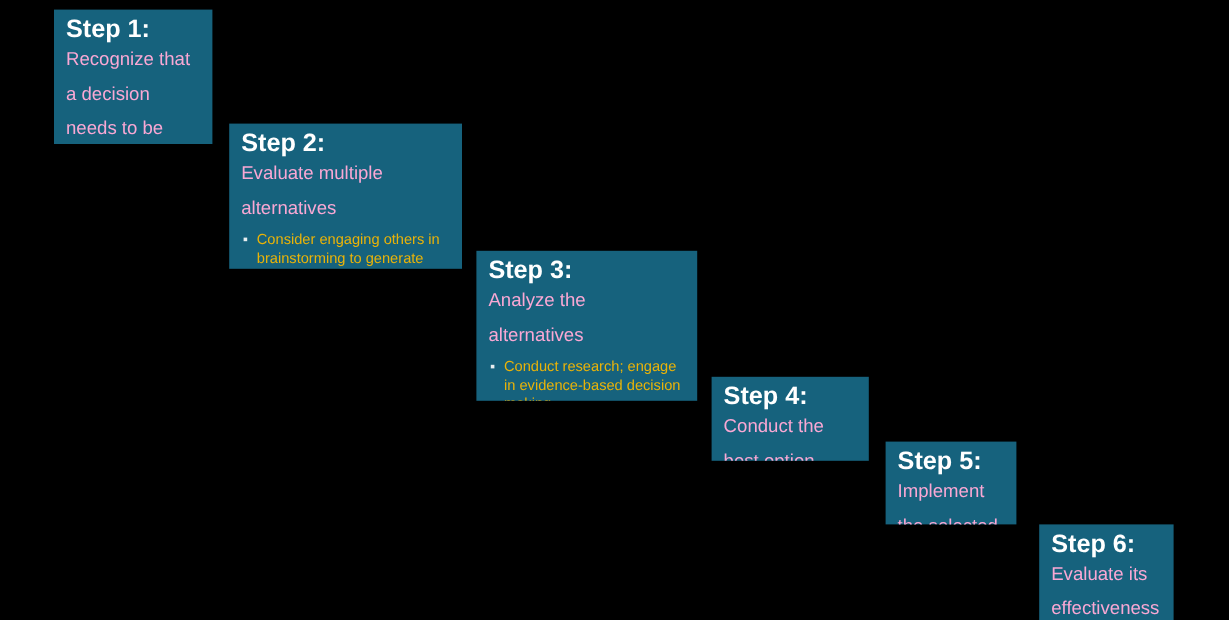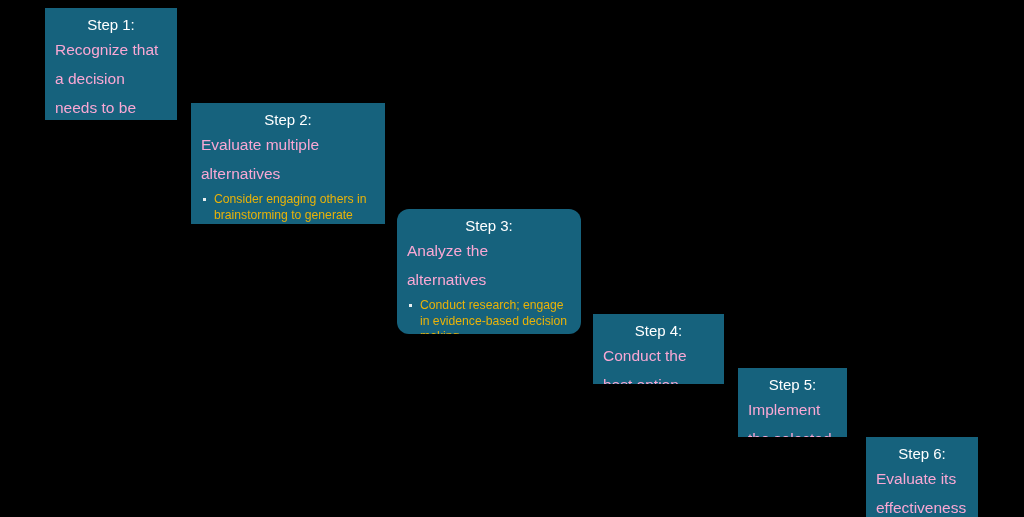--- a/index.html
+++ b/index.html
@@ -19,26 +19,25 @@
   }
   .step-box {
     position: absolute;
     background: #16627d;
     overflow: hidden;
     box-sizing: border-box;
     padding: 7px 10px 0 10px;
   }
   .step-title {
     display: block;
-    font-weight: normal;
-    font-size: 15px;
+    font-weight: bold;
+    font-size: 21px;
     line-height: 20px;
     color: #ffffff;
     white-space: nowrap;
-    text-align: center;
   }
   .step-desc {
     display: block;
     font-weight: normal;
     font-size: 15.5px;
     line-height: 29px;
     color: #f9a8d4;
   }
   .bullet-list {
     list-style: none;
@@ -59,21 +58,21 @@
     left: 2px;
     top: 6px;
     width: 3px;
     height: 3px;
     background: #e8eef0;
   }
 
   
   #box-1 { left: 45px;  top: 8px;   width: 132px; height: 112px; }
   #box-2 { left: 191px; top: 103px; width: 194px; height: 121px; }
-  #box-3 { left: 397px; top: 209px; width: 184px; height: 125px; border-radius: 12px; }
+  #box-3 { left: 397px; top: 209px; width: 184px; height: 125px; }
   #box-4 { left: 593px; top: 314px; width: 131px; height: 70px;  }
   #box-5 { left: 738px; top: 368px; width: 109px; height: 69px;  }
   #box-6 { left: 866px; top: 437px; width: 112px; height: 86px;  }
 </style>
 </head>
 <body>
 
 <div id="stage">
 
   <div class="step-box" id="box-1">

